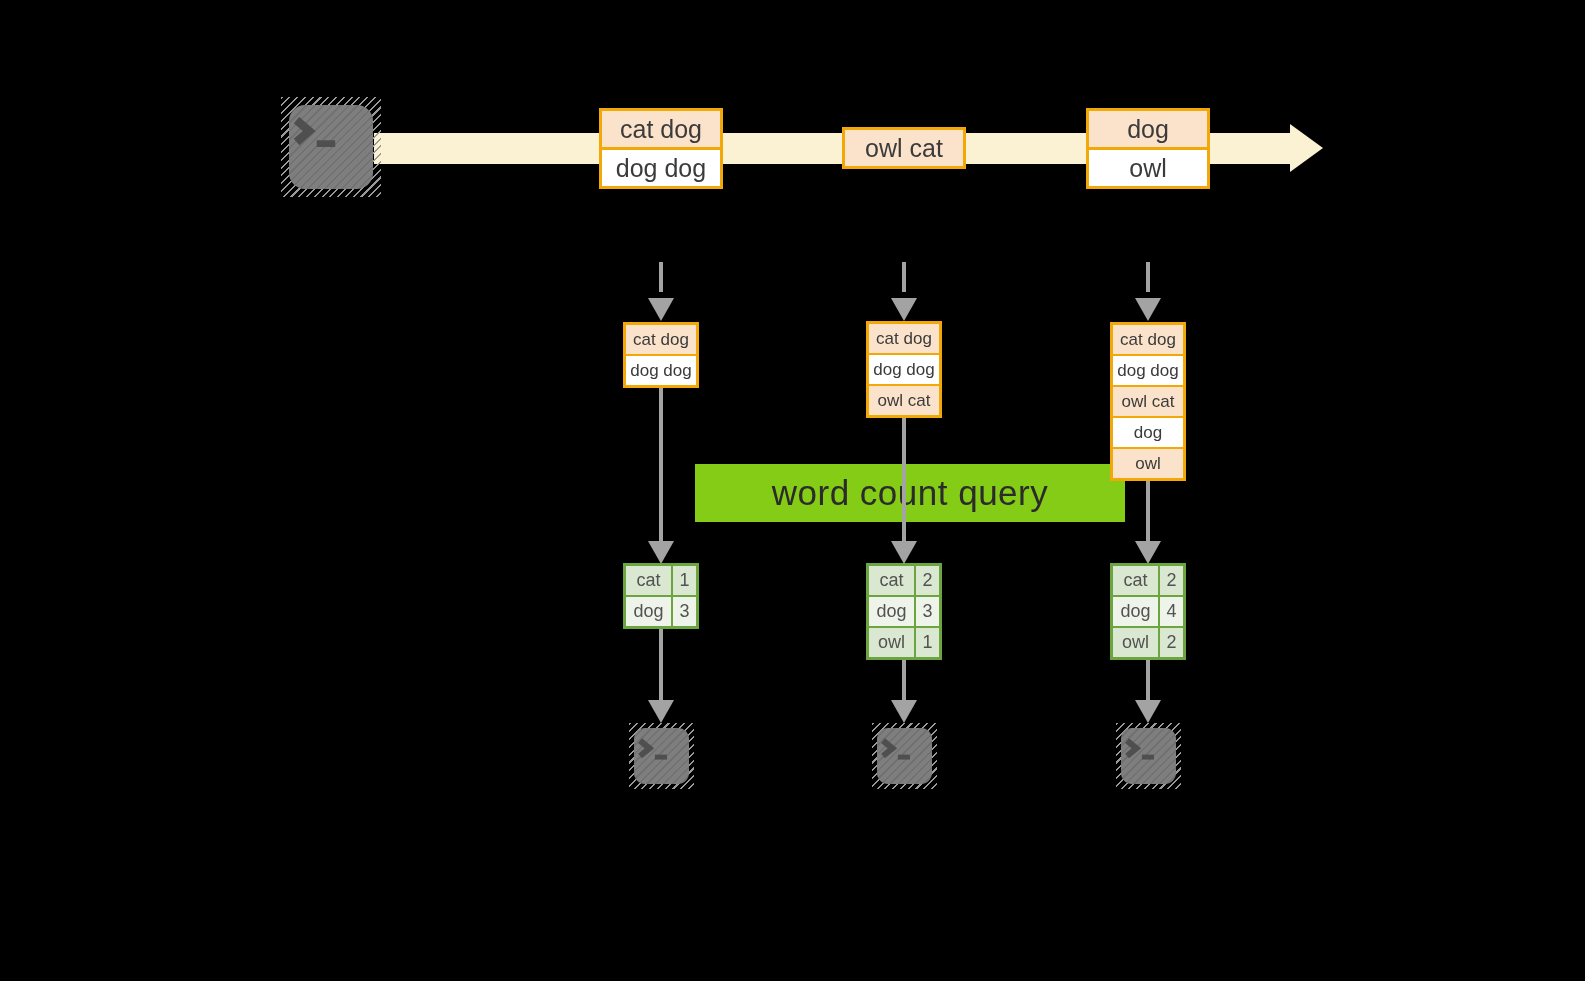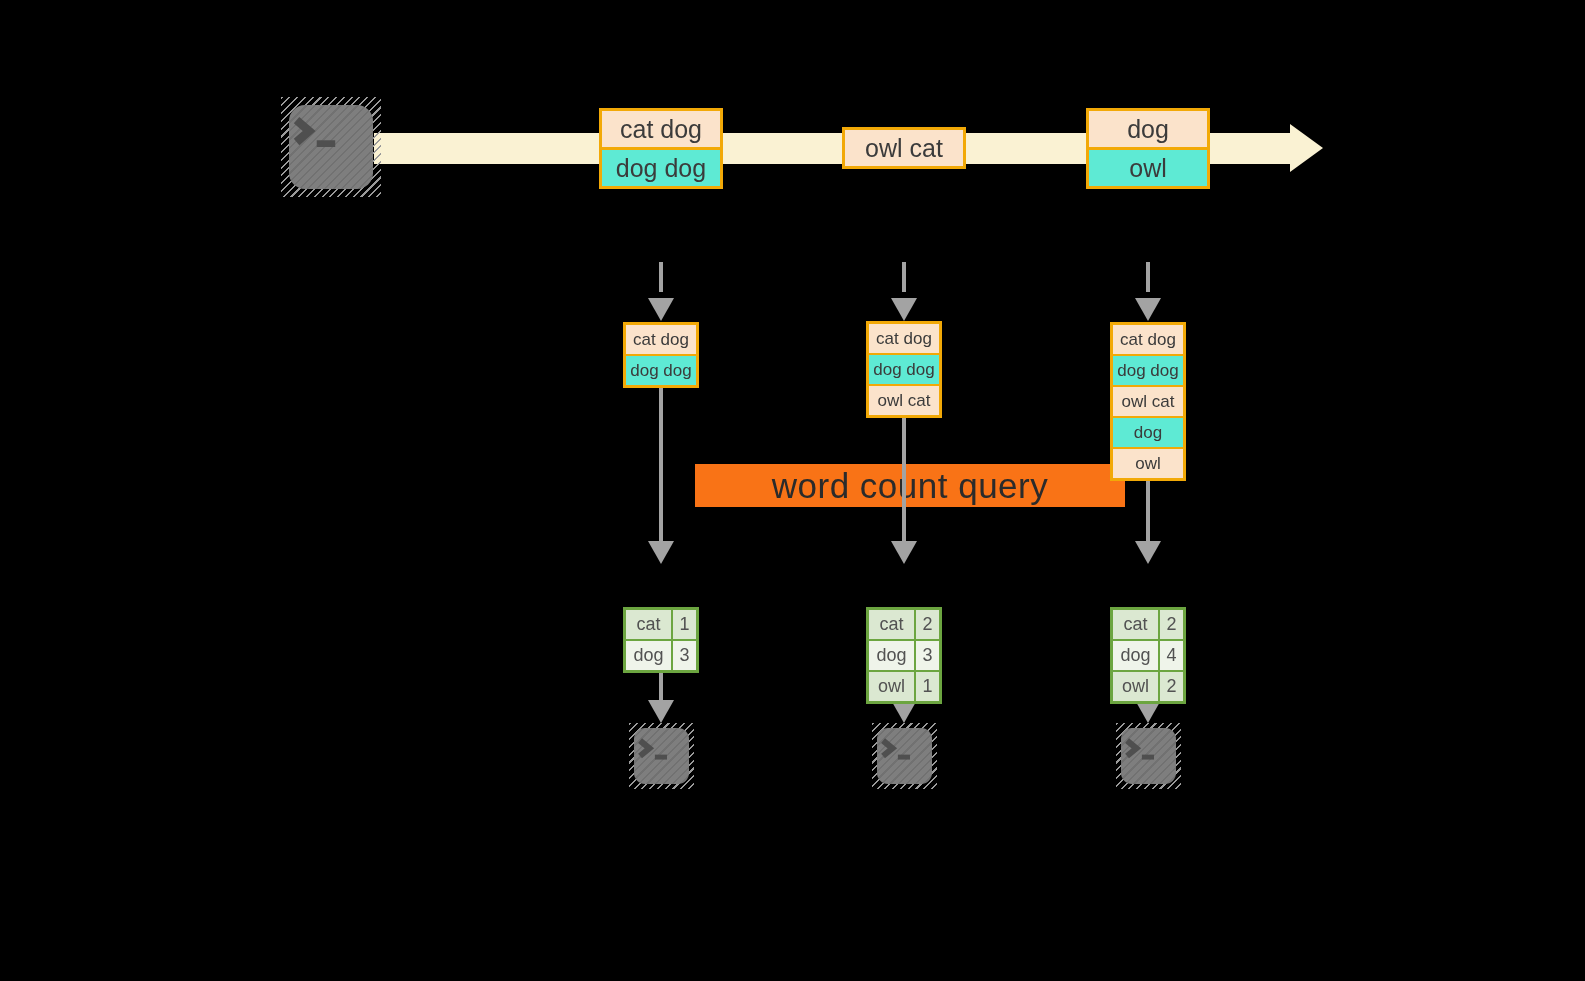--- a/index.html
+++ b/index.html
@@ -21,33 +21,33 @@
   .term svg{position:absolute;inset:0;width:100%;height:100%;}
   
   .obox{position:absolute;background:#f2a907;padding:3px;box-sizing:border-box;
     display:flex;flex-direction:column;z-index:4;}
   .obox-event{width:124px;gap:3px;}
   .obox-state{width:76px;gap:2px;}
   .ocell{display:flex;align-items:center;justify-content:center;}
   .obox-event .ocell{height:36px;font-size:25px;}
   .obox-state .ocell{height:29px;font-size:17px;}
   .peach{background:#fbe3cb;}
-  .cream{background:#5eead4;}
+  .cream{background:#ffffff;}
   
   .vline{position:absolute;width:4px;background:#a3a3a3;z-index:3;}
   .dash{position:absolute;width:4px;height:30px;background:#a3a3a3;z-index:3;}
   .tri{position:absolute;width:0;height:0;z-index:3;
     border-left:13px solid transparent;border-right:13px solid transparent;border-top:23px solid #a3a3a3;}
   
-  .query-band{position:absolute;left:695px;top:464px;width:430px;height:43px;background:#f97316;z-index:2;
+  .query-band{position:absolute;left:695px;top:464px;width:430px;height:58px;background:#84cc16;z-index:2;
     display:flex;align-items:center;justify-content:center;}
   .query-band span{font-size:35px;font-weight:300;color:#2b2b2b;letter-spacing:0.5px;}
   
   .gtable{position:absolute;width:76px;background:#6ca540;padding:3px;box-sizing:border-box;
-    display:flex;flex-direction:column;gap:2px;z-index:4;margin-top:44px;}
+    display:flex;flex-direction:column;gap:2px;z-index:4;}
   .grow{display:flex;gap:2px;height:29px;}
   .gword{width:45px;display:flex;align-items:center;justify-content:center;font-size:18px;color:#525252;}
   .gnum{flex:1;display:flex;align-items:center;justify-content:center;font-size:18px;color:#525252;}
   .rowdark .gword,.rowdark .gnum{background:#dbe8d1;}
   .rowlight .gword,.rowlight .gnum{background:#eff4ea;}
 </style>
 </head>
 <body>
 
 <div class="stage">

